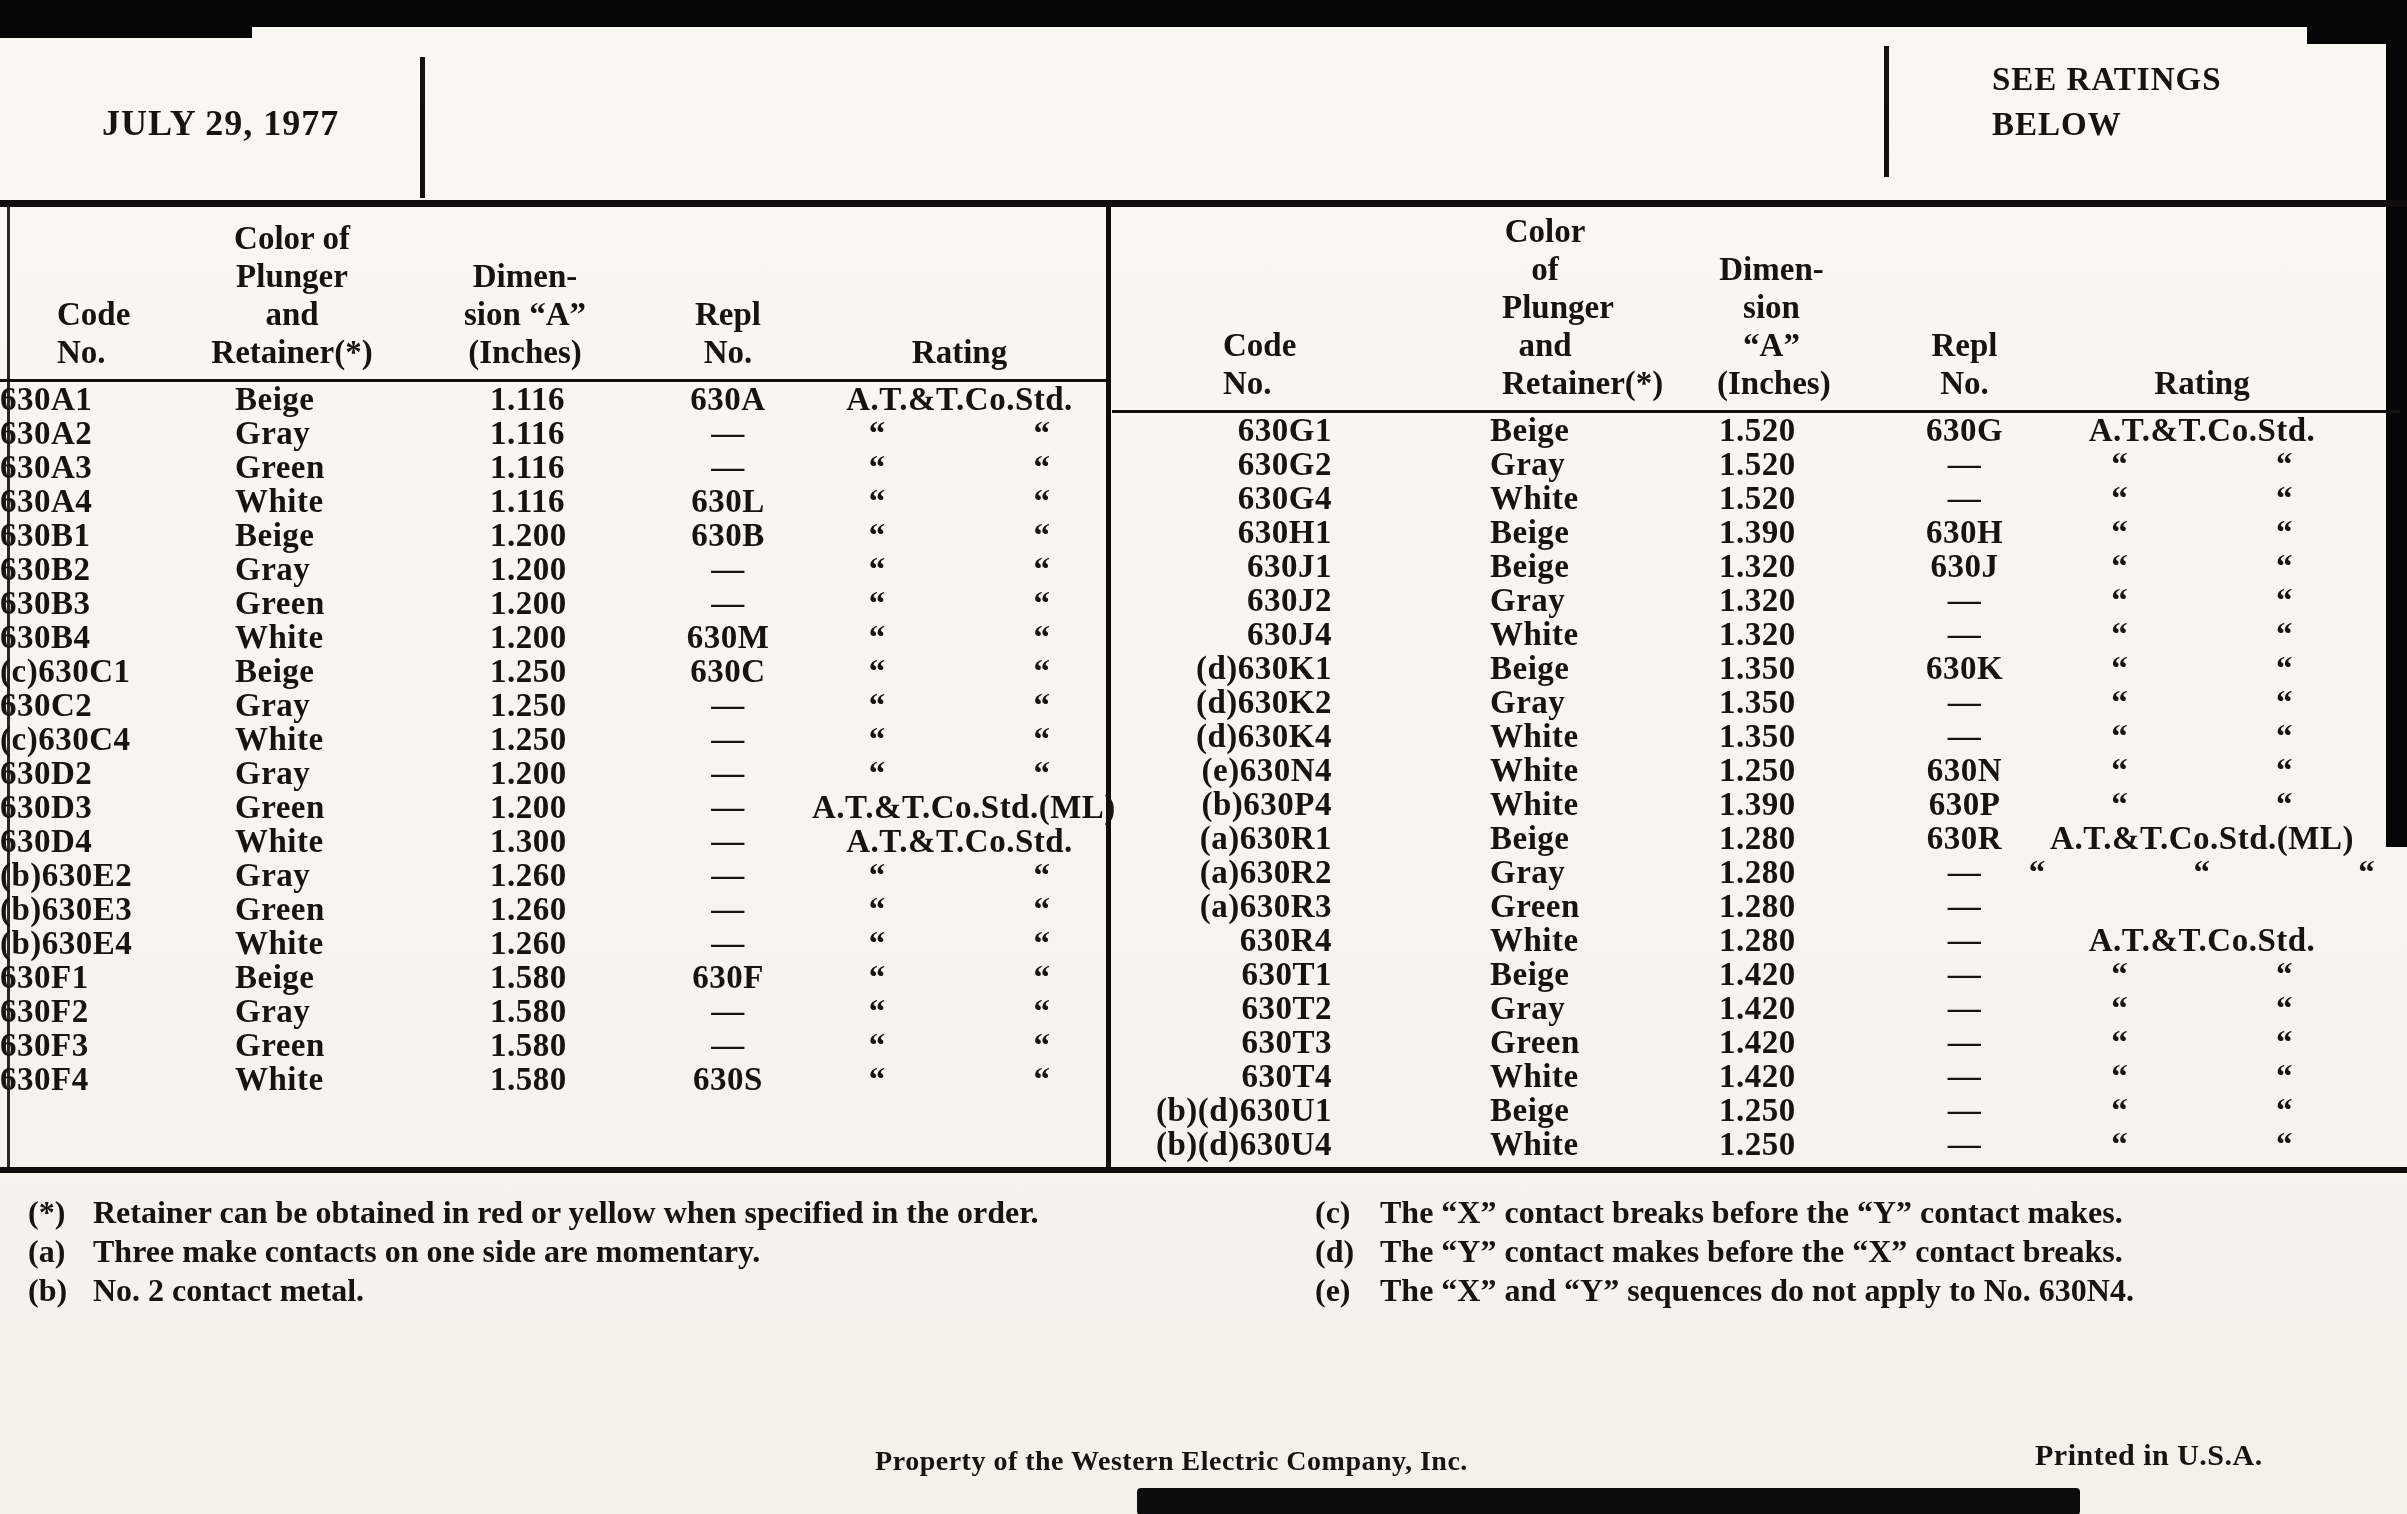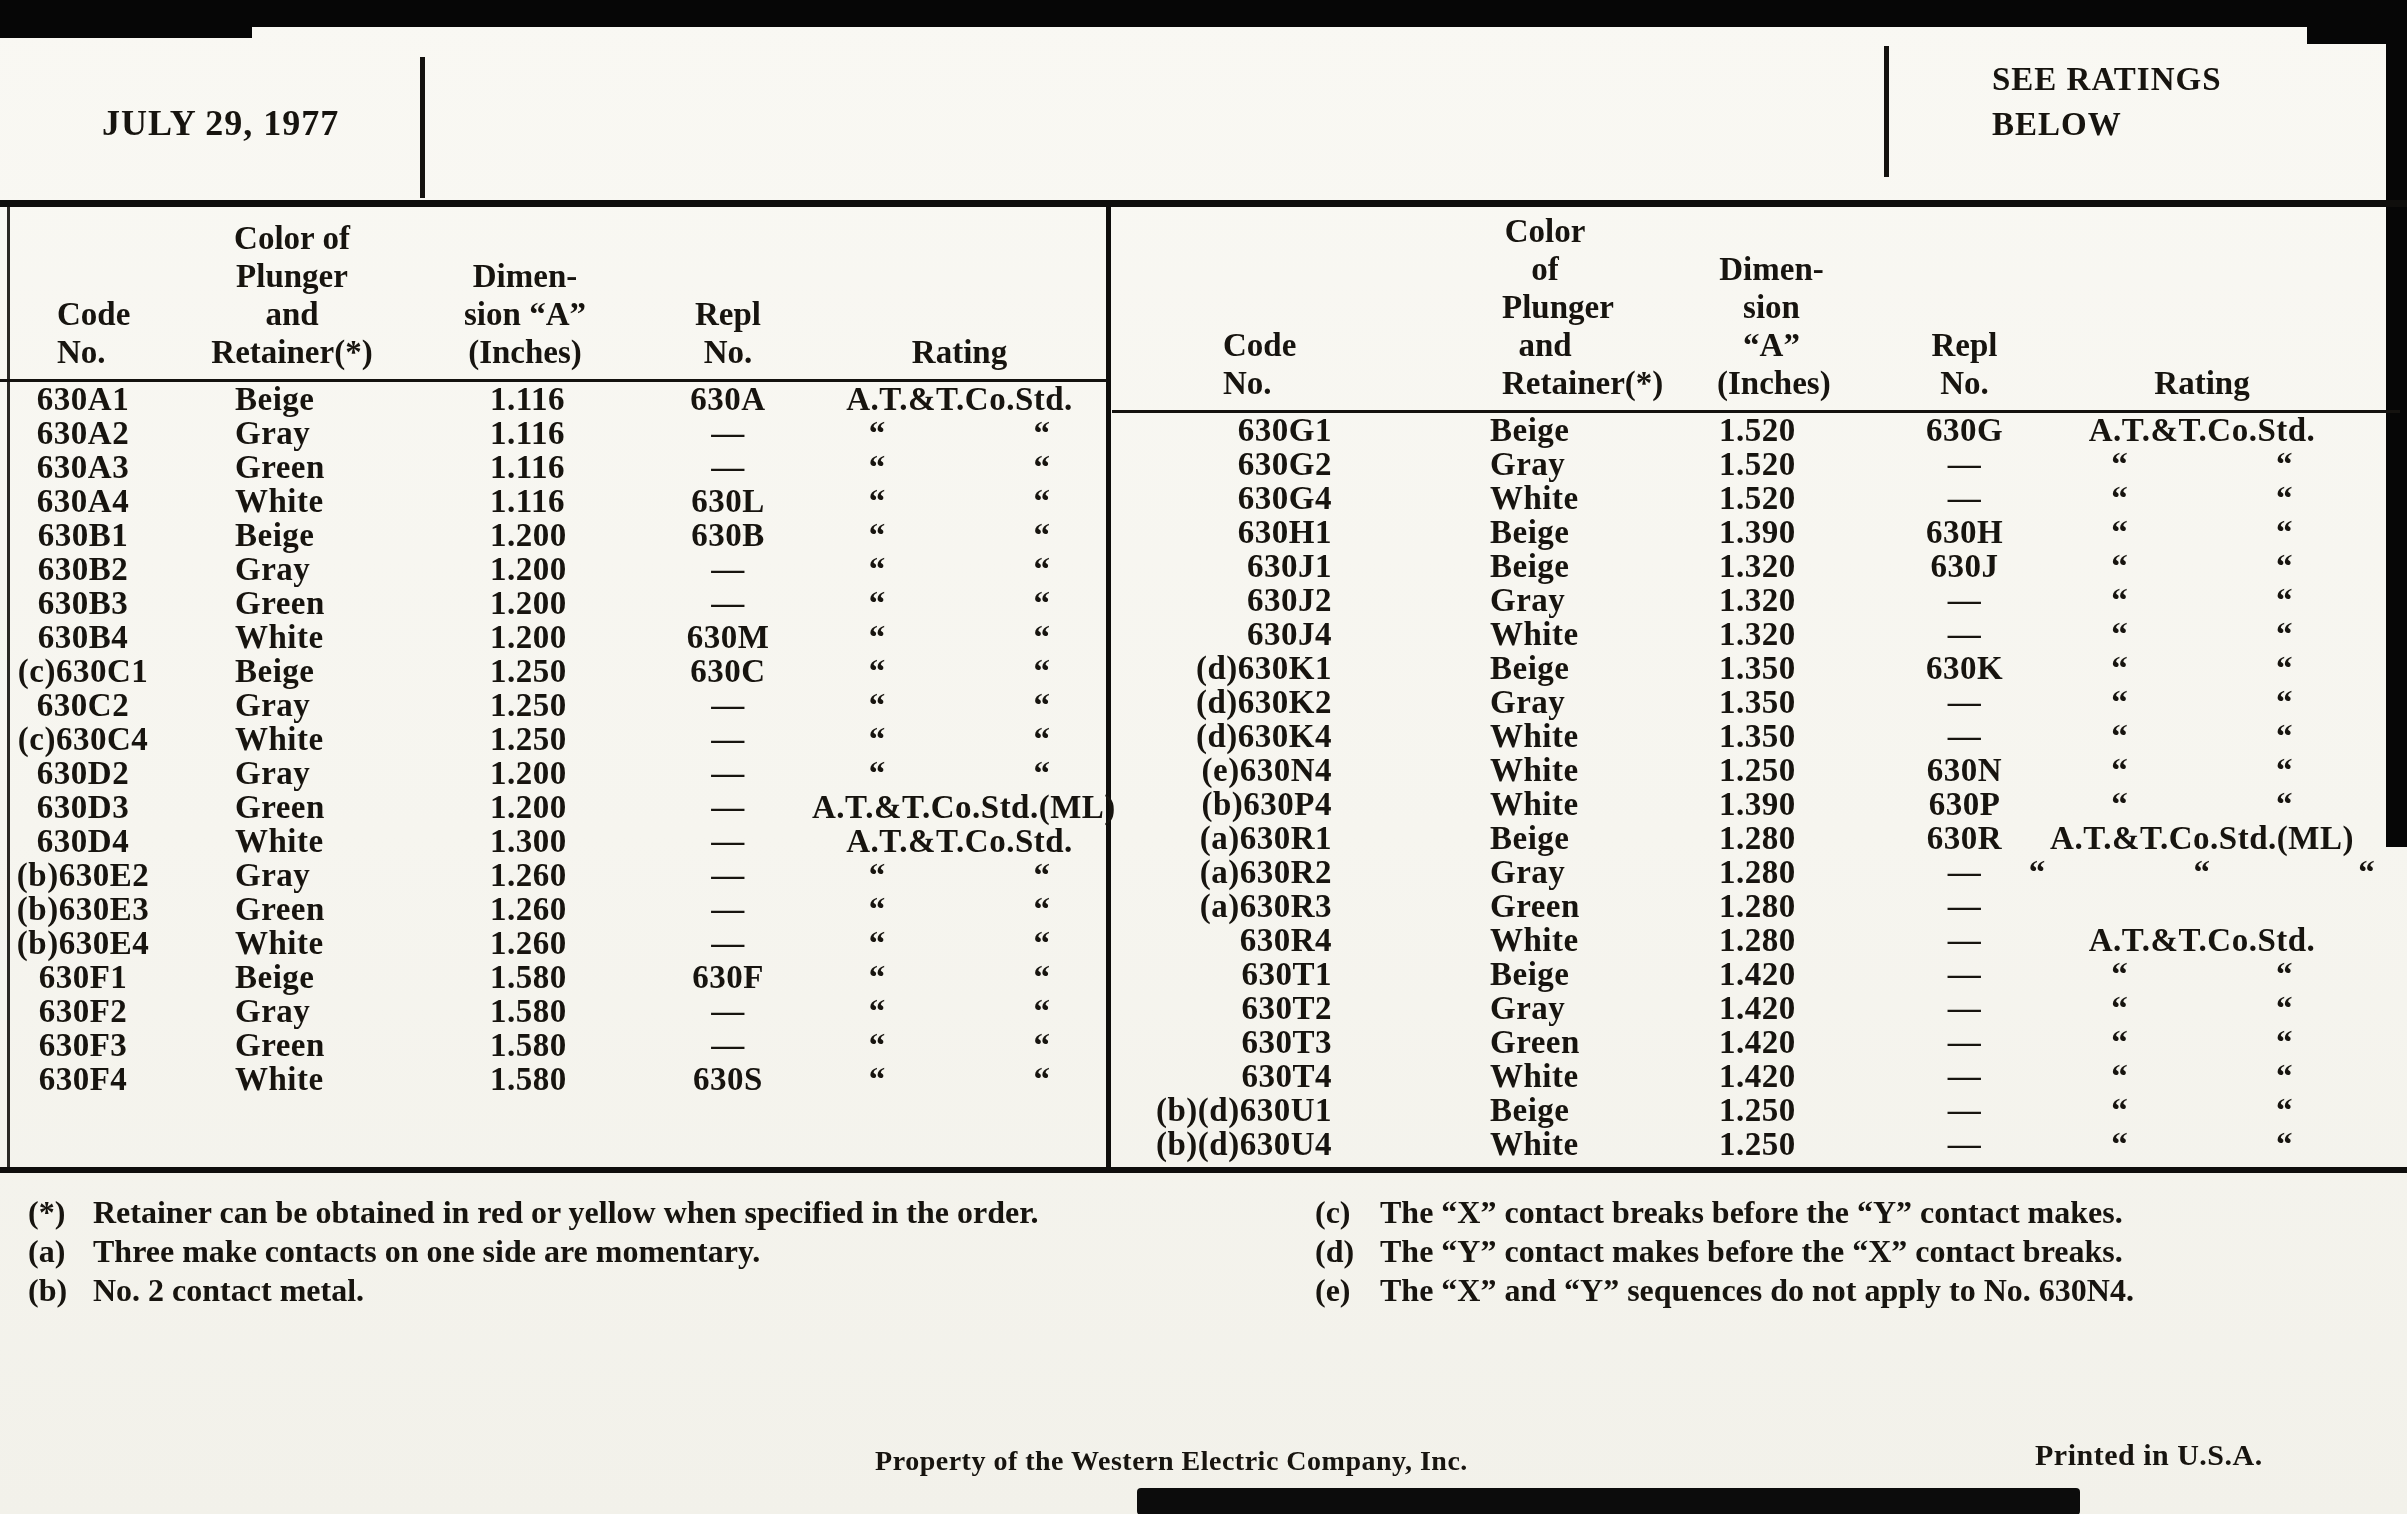--- a/index.html
+++ b/index.html
@@ -51,21 +51,21 @@
     font-weight: 700;
   }
   .tbl td {
     font-size: 33px; line-height: 34px; height: 34px;
     padding: 0; white-space: nowrap; overflow: visible;
     letter-spacing: 0.5px;
   }
 
   
   .table-left th.h-code   { text-align: left; padding-left: 57px; }
-  .table-left td.c-code   { text-align: center; padding-right: 12px; }
+  .table-left td.c-code   { text-align: left; padding-right: 12px; }
   .table-left th.h-color  { text-align: center; }
   .table-left td.c-color  { text-align: left; padding-left: 57px; }
   .table-left th.h-dim    { text-align: center; }
   .table-left td.c-dim    { text-align: left; padding-left: 84px; }
   .table-left th.h-repl,
   .table-left td.c-repl   { text-align: center; }
   .table-left th.h-rating { text-align: center; }
   .table-left td.c-rating { text-align: center; word-spacing: 139px; }
 
   

